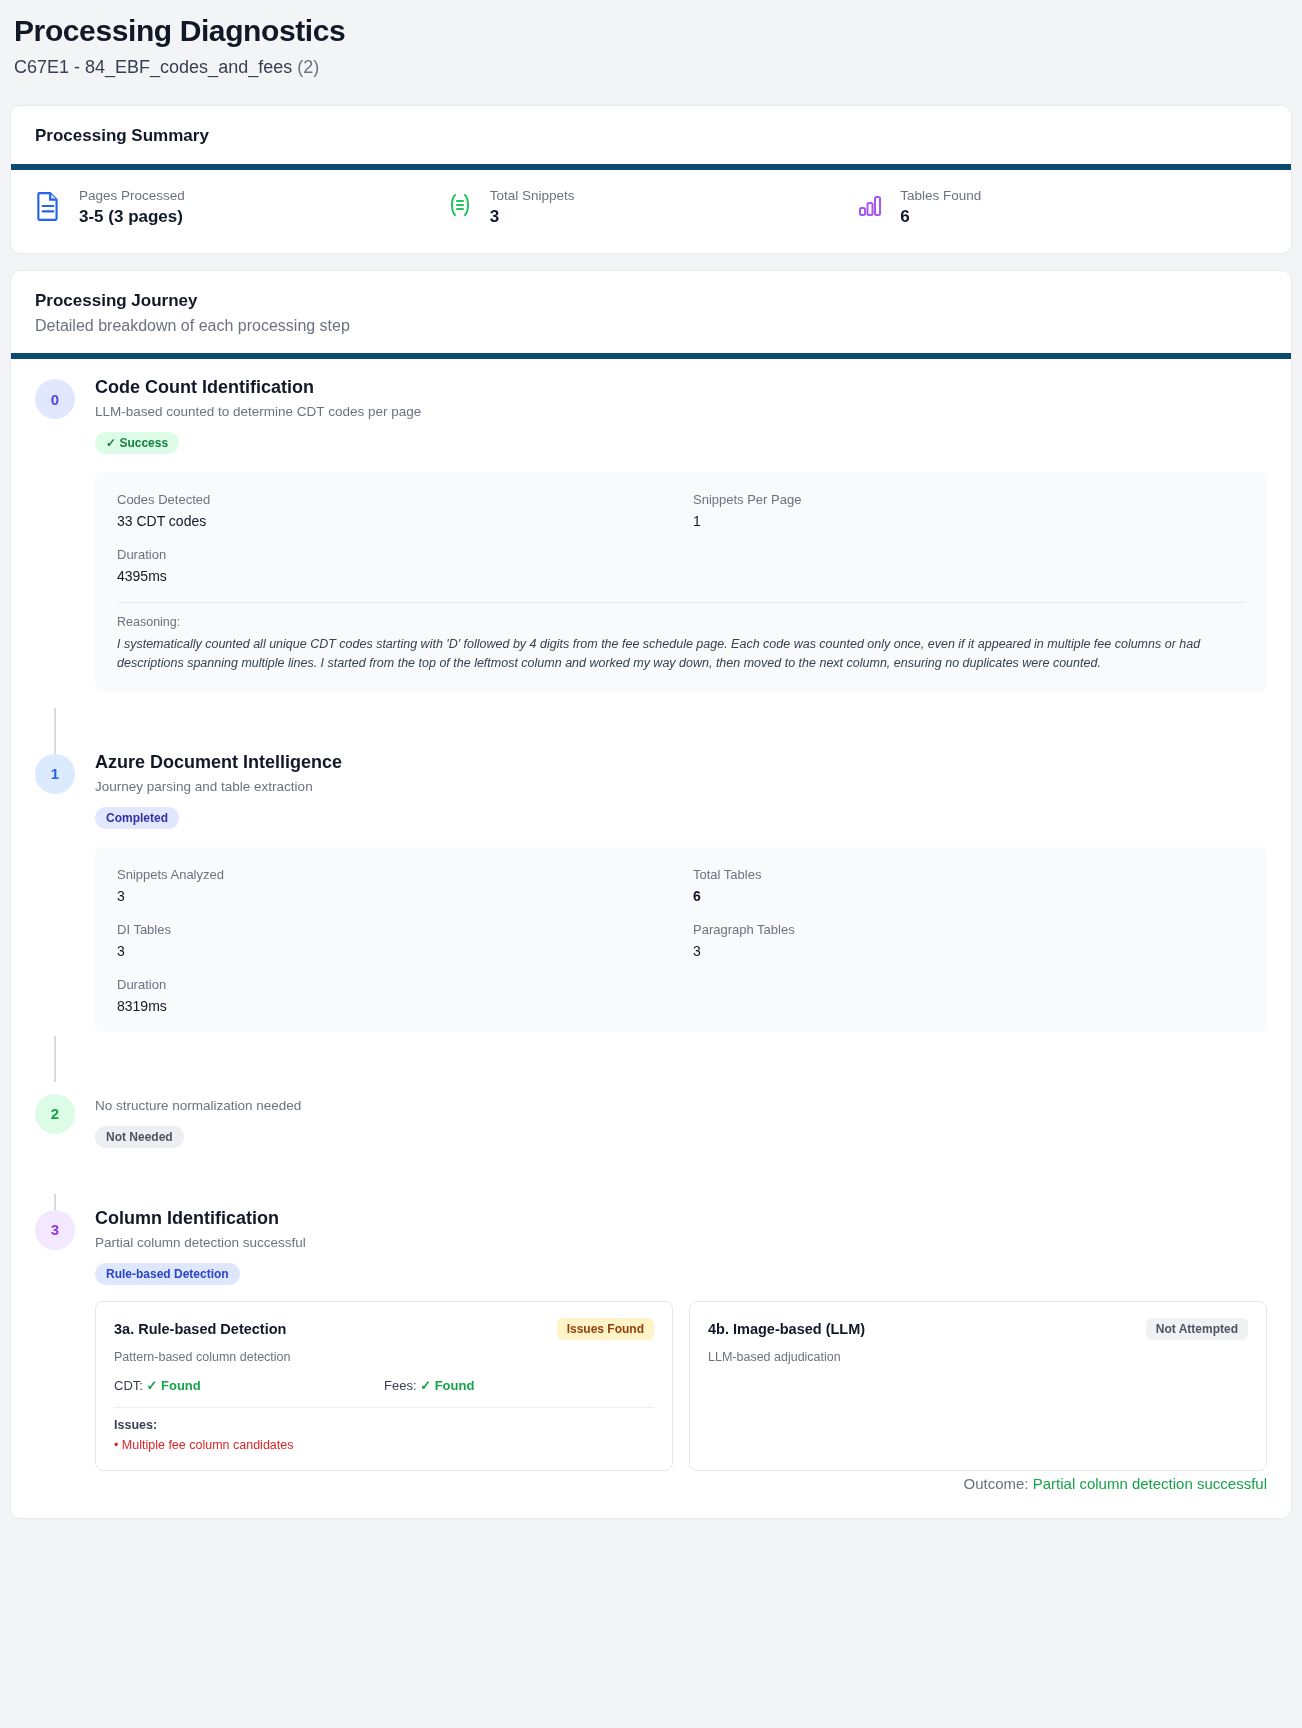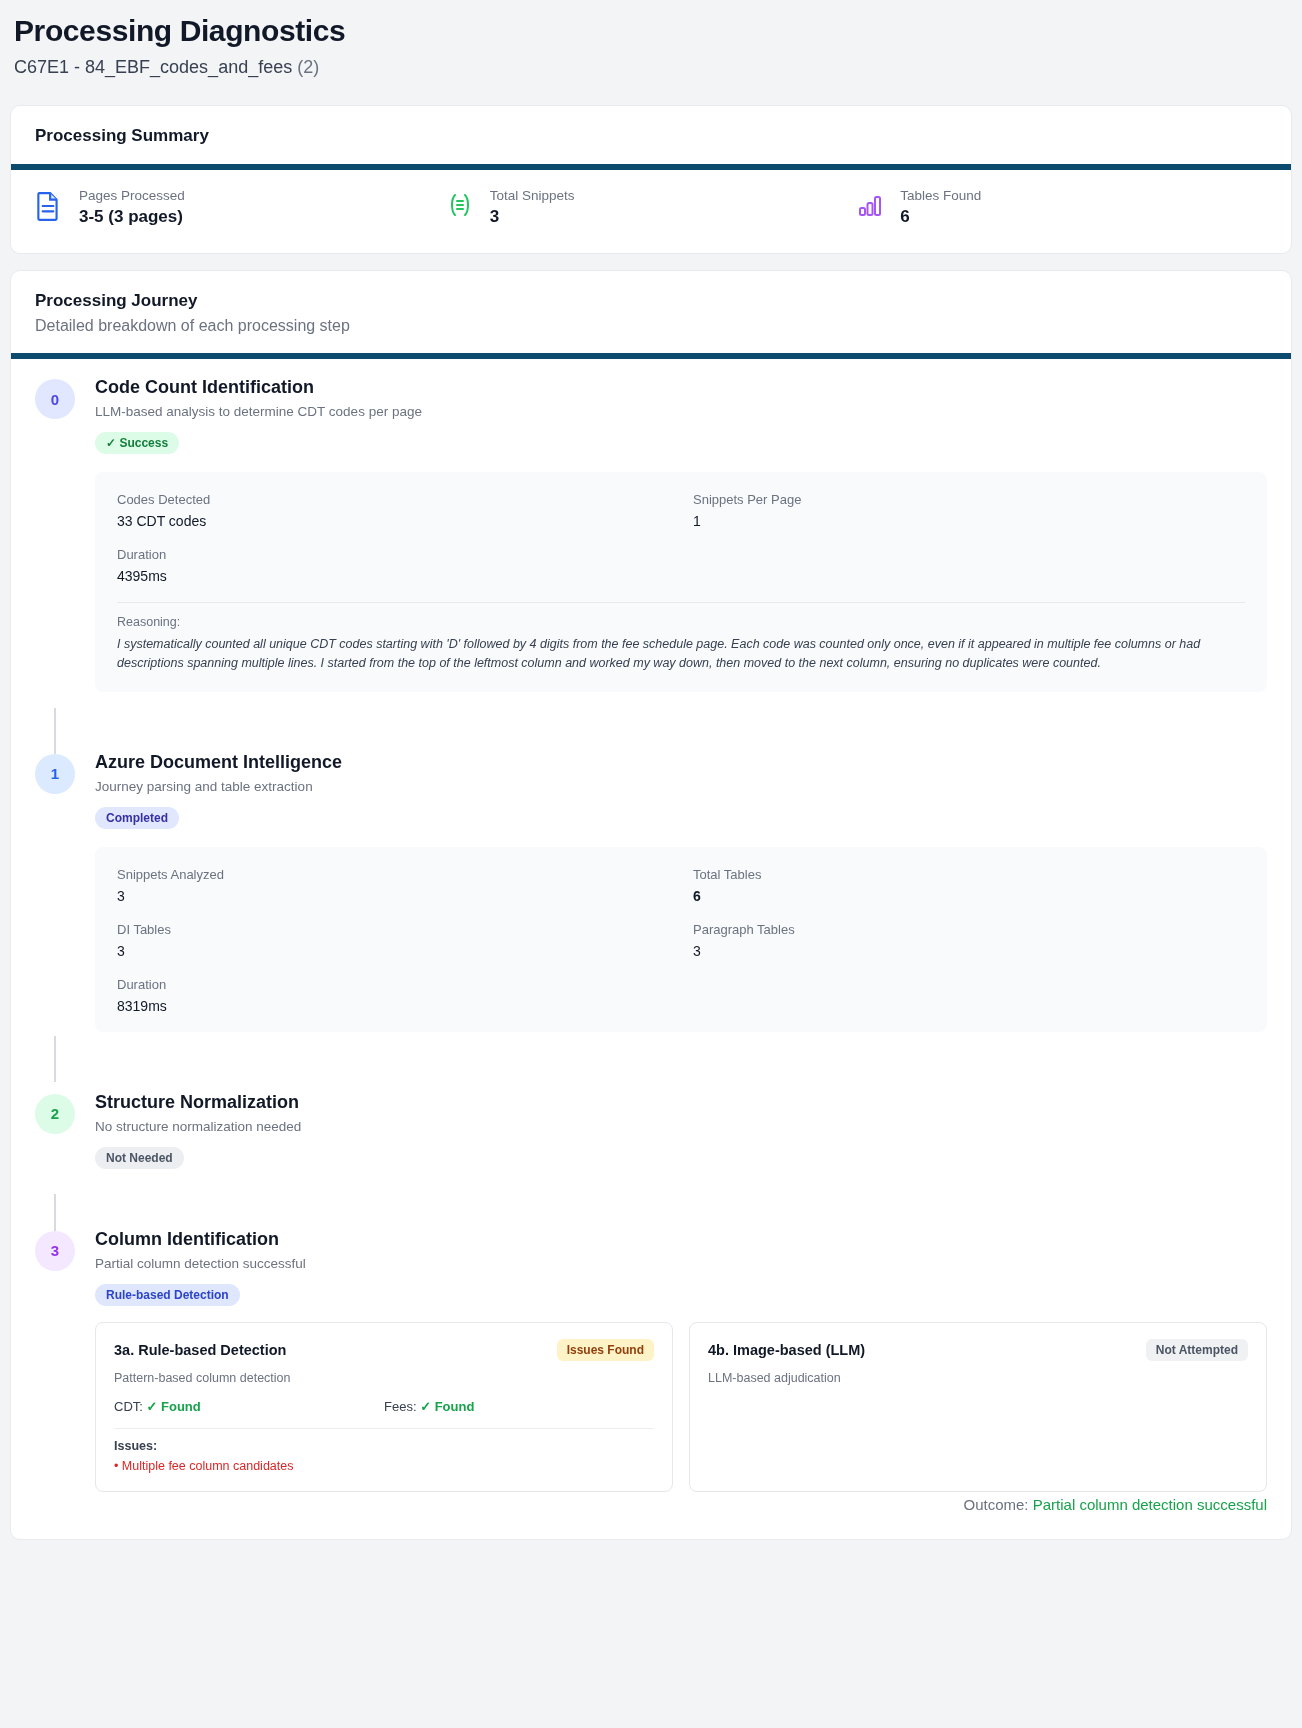--- a/index.html
+++ b/index.html
@@ -191,21 +191,21 @@
       <div class="card-sub">Detailed breakdown of each processing step</div>
     </div>
 
     <div class="steps">
 
       <div class="step">
         <div class="connector" style="top:345px;height:46px;"></div>
         <div class="step-num num-indigo">0</div>
         <div class="step-body">
           <div class="step-title">Code Count Identification</div>
-          <div class="step-sub">LLM-based analysis to determine CDT codes per page</div>
+          <div class="step-sub">LLM-based counted to determine CDT codes per page</div>
           <span class="badge badge-success">✓ Success</span>
 
           <div class="detail">
             <div class="detail-grid">
               <div>
                 <div class="dl-label">Codes Detected</div>
                 <div class="dl-value">33 CDT codes</div>
               </div>
               <div>
                 <div class="dl-label">Snippets Per Page</div>
@@ -255,21 +255,20 @@
               </div>
             </div>
           </div>
         </div>
       </div>
 
       <div class="step" style="margin-top:46px;">
         <div class="connector" style="top:116px;height:46px;"></div>
         <div class="step-num num-green">2</div>
         <div class="step-body">
-          <div class="step-title">Structure Normalization</div>
           <div class="step-sub">No structure normalization needed</div>
           <span class="badge badge-neutral">Not Needed</span>
         </div>
       </div>
 
       <div class="step" style="margin-top:46px;">
         <div class="step-num num-purple">3</div>
         <div class="step-body">
           <div class="step-title">Column Identification</div>
           <div class="step-sub">Partial column detection successful</div>

